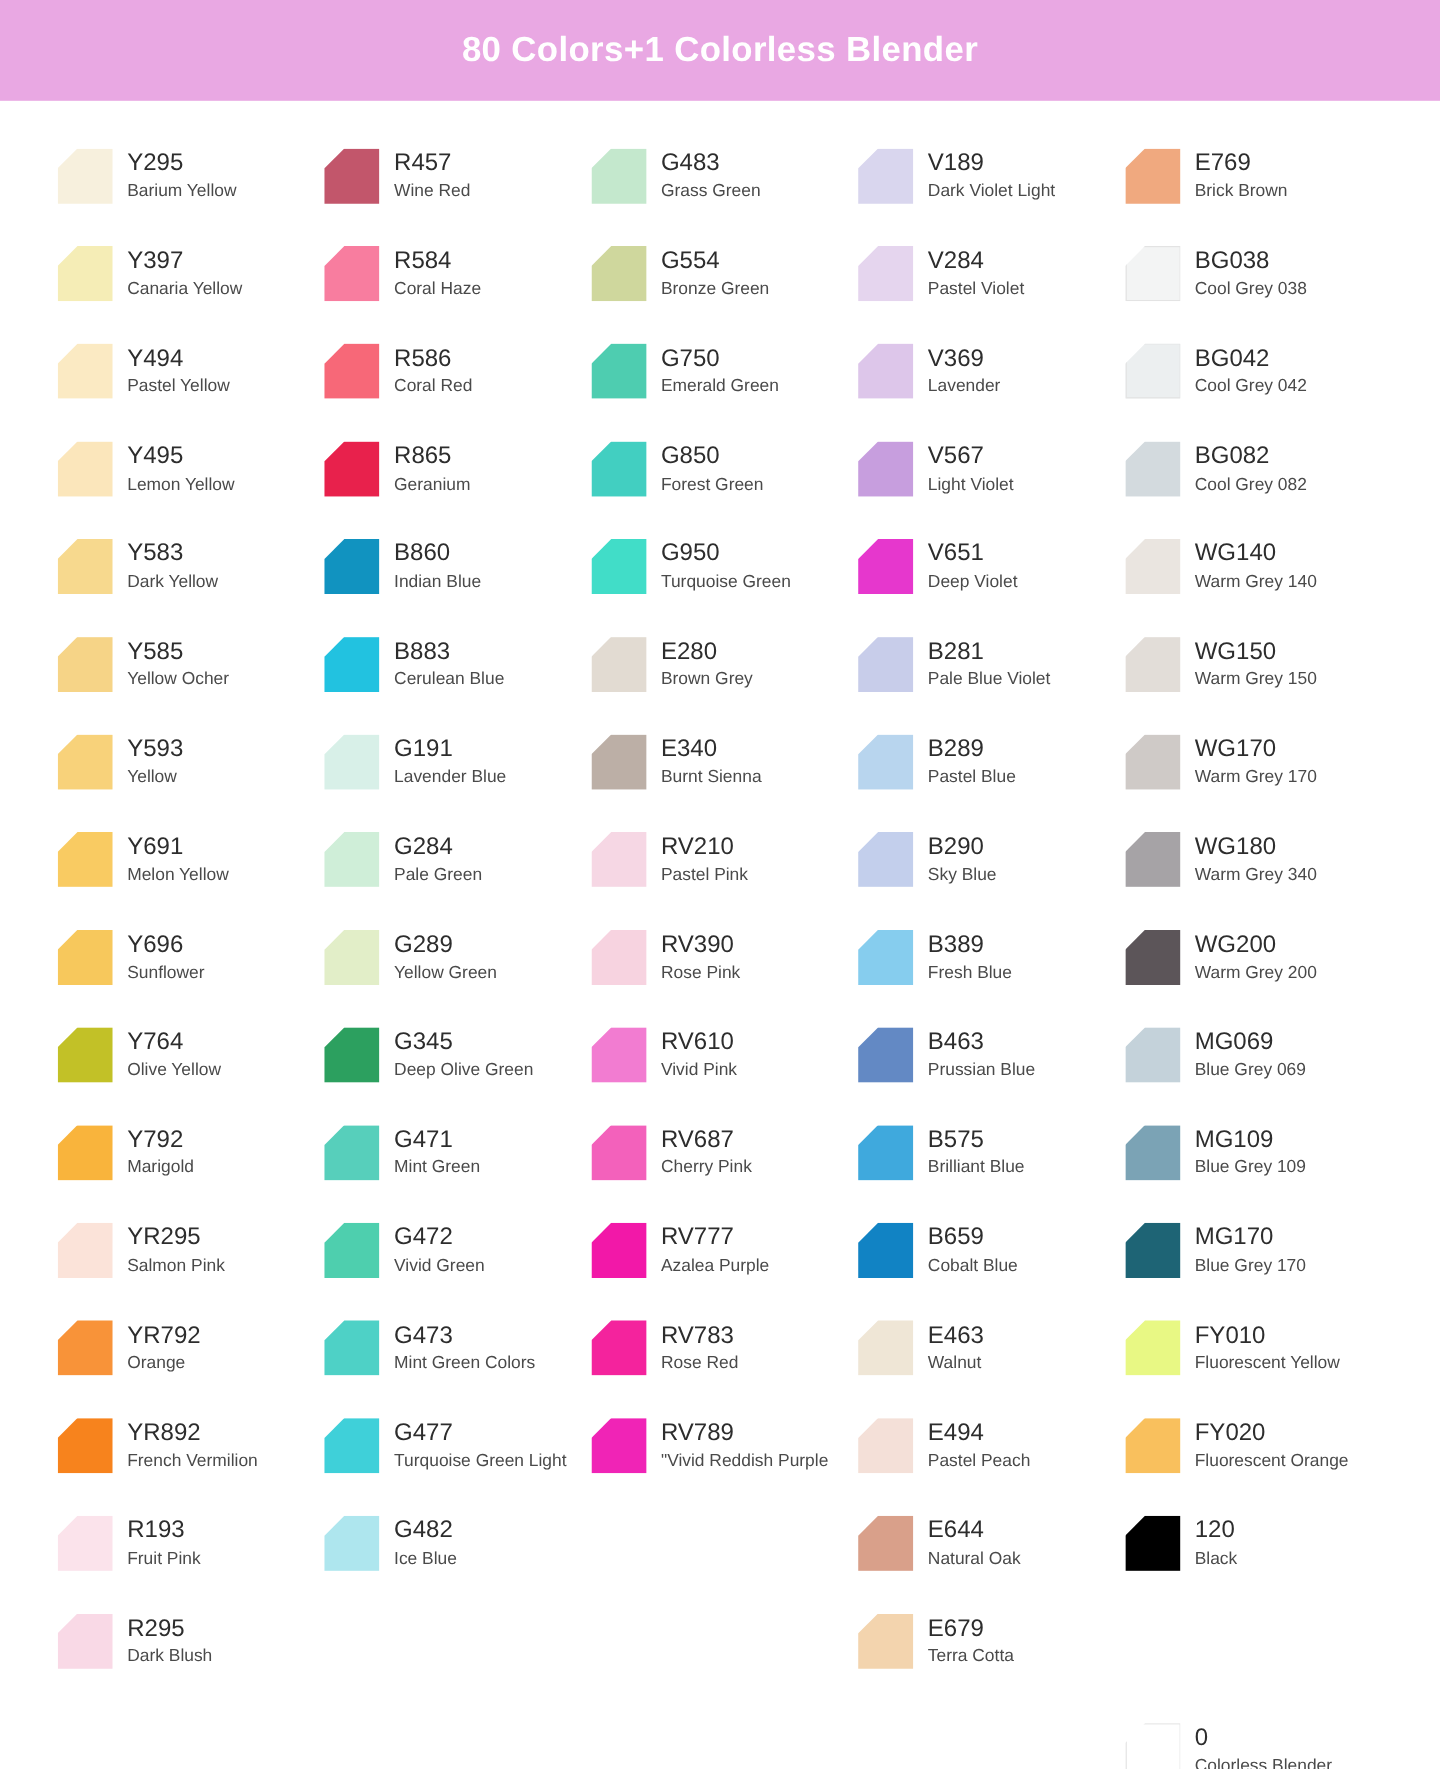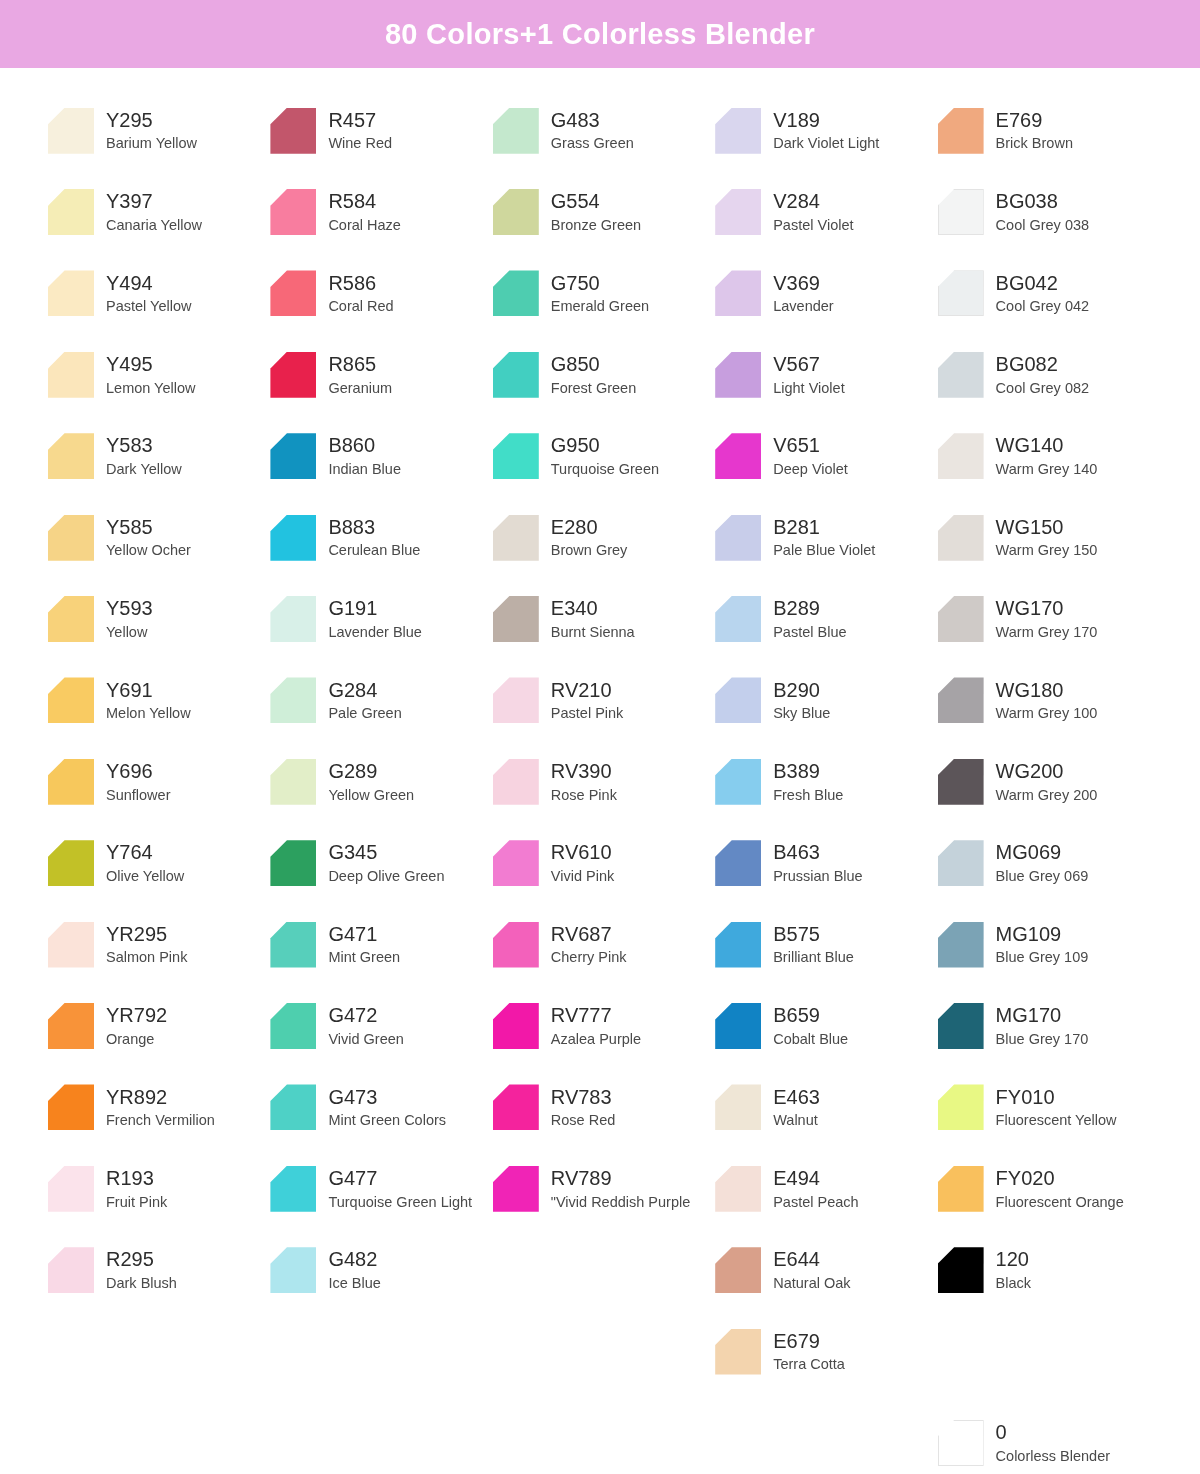--- a/index.html
+++ b/index.html
@@ -10,21 +10,21 @@
     font-family: "Liberation Sans", sans-serif;
   }
   #page {
     width: 1200px;
     min-height: 1474px;
     position: relative;
     background: #ffffff;
   }
   .header {
     width: 1200px;
-    height: 68px;
+    height: 84px;
     background: #e9a8e3;
     display: flex;
     align-items: center;
     justify-content: center;
   }
   .header-title {
     color: #ffffff;
     font-size: 29px;
     font-weight: bold;
     letter-spacing: 0.3px;
@@ -185,20 +185,29 @@
           <div class="chip">
             <div class="chip-shape" style="background: rgb(194, 193, 39);"></div>
           </div>
           <div class="labels">
             <div class="code">Y764</div>
             <div class="name">Olive Yellow</div>
           </div>
         </div>
       <div class="swatch-row">
           <div class="chip">
+            <div class="chip-shape" style="background: rgb(249, 180, 60);"></div>
+          </div>
+          <div class="labels">
+            <div class="code">Y792</div>
+            <div class="name">Marigold</div>
+          </div>
+        </div>
+      <div class="swatch-row">
+          <div class="chip">
             <div class="chip-shape" style="background: rgb(251, 227, 217);"></div>
           </div>
           <div class="labels">
             <div class="code">YR295</div>
             <div class="name">Salmon Pink</div>
           </div>
         </div>
       <div class="swatch-row">
           <div class="chip">
             <div class="chip-shape" style="background: rgb(248, 147, 57);"></div>
@@ -714,21 +723,21 @@
             <div class="code">WG170</div>
             <div class="name">Warm Grey 170</div>
           </div>
         </div>
       <div class="swatch-row">
           <div class="chip">
             <div class="chip-shape" style="background: rgb(166, 163, 166);"></div>
           </div>
           <div class="labels">
             <div class="code">WG180</div>
-            <div class="name">Warm Grey 100</div>
+            <div class="name">Warm Grey 340</div>
           </div>
         </div>
       <div class="swatch-row">
           <div class="chip">
             <div class="chip-shape" style="background: rgb(92, 85, 89);"></div>
           </div>
           <div class="labels">
             <div class="code">WG200</div>
             <div class="name">Warm Grey 200</div>
           </div>

